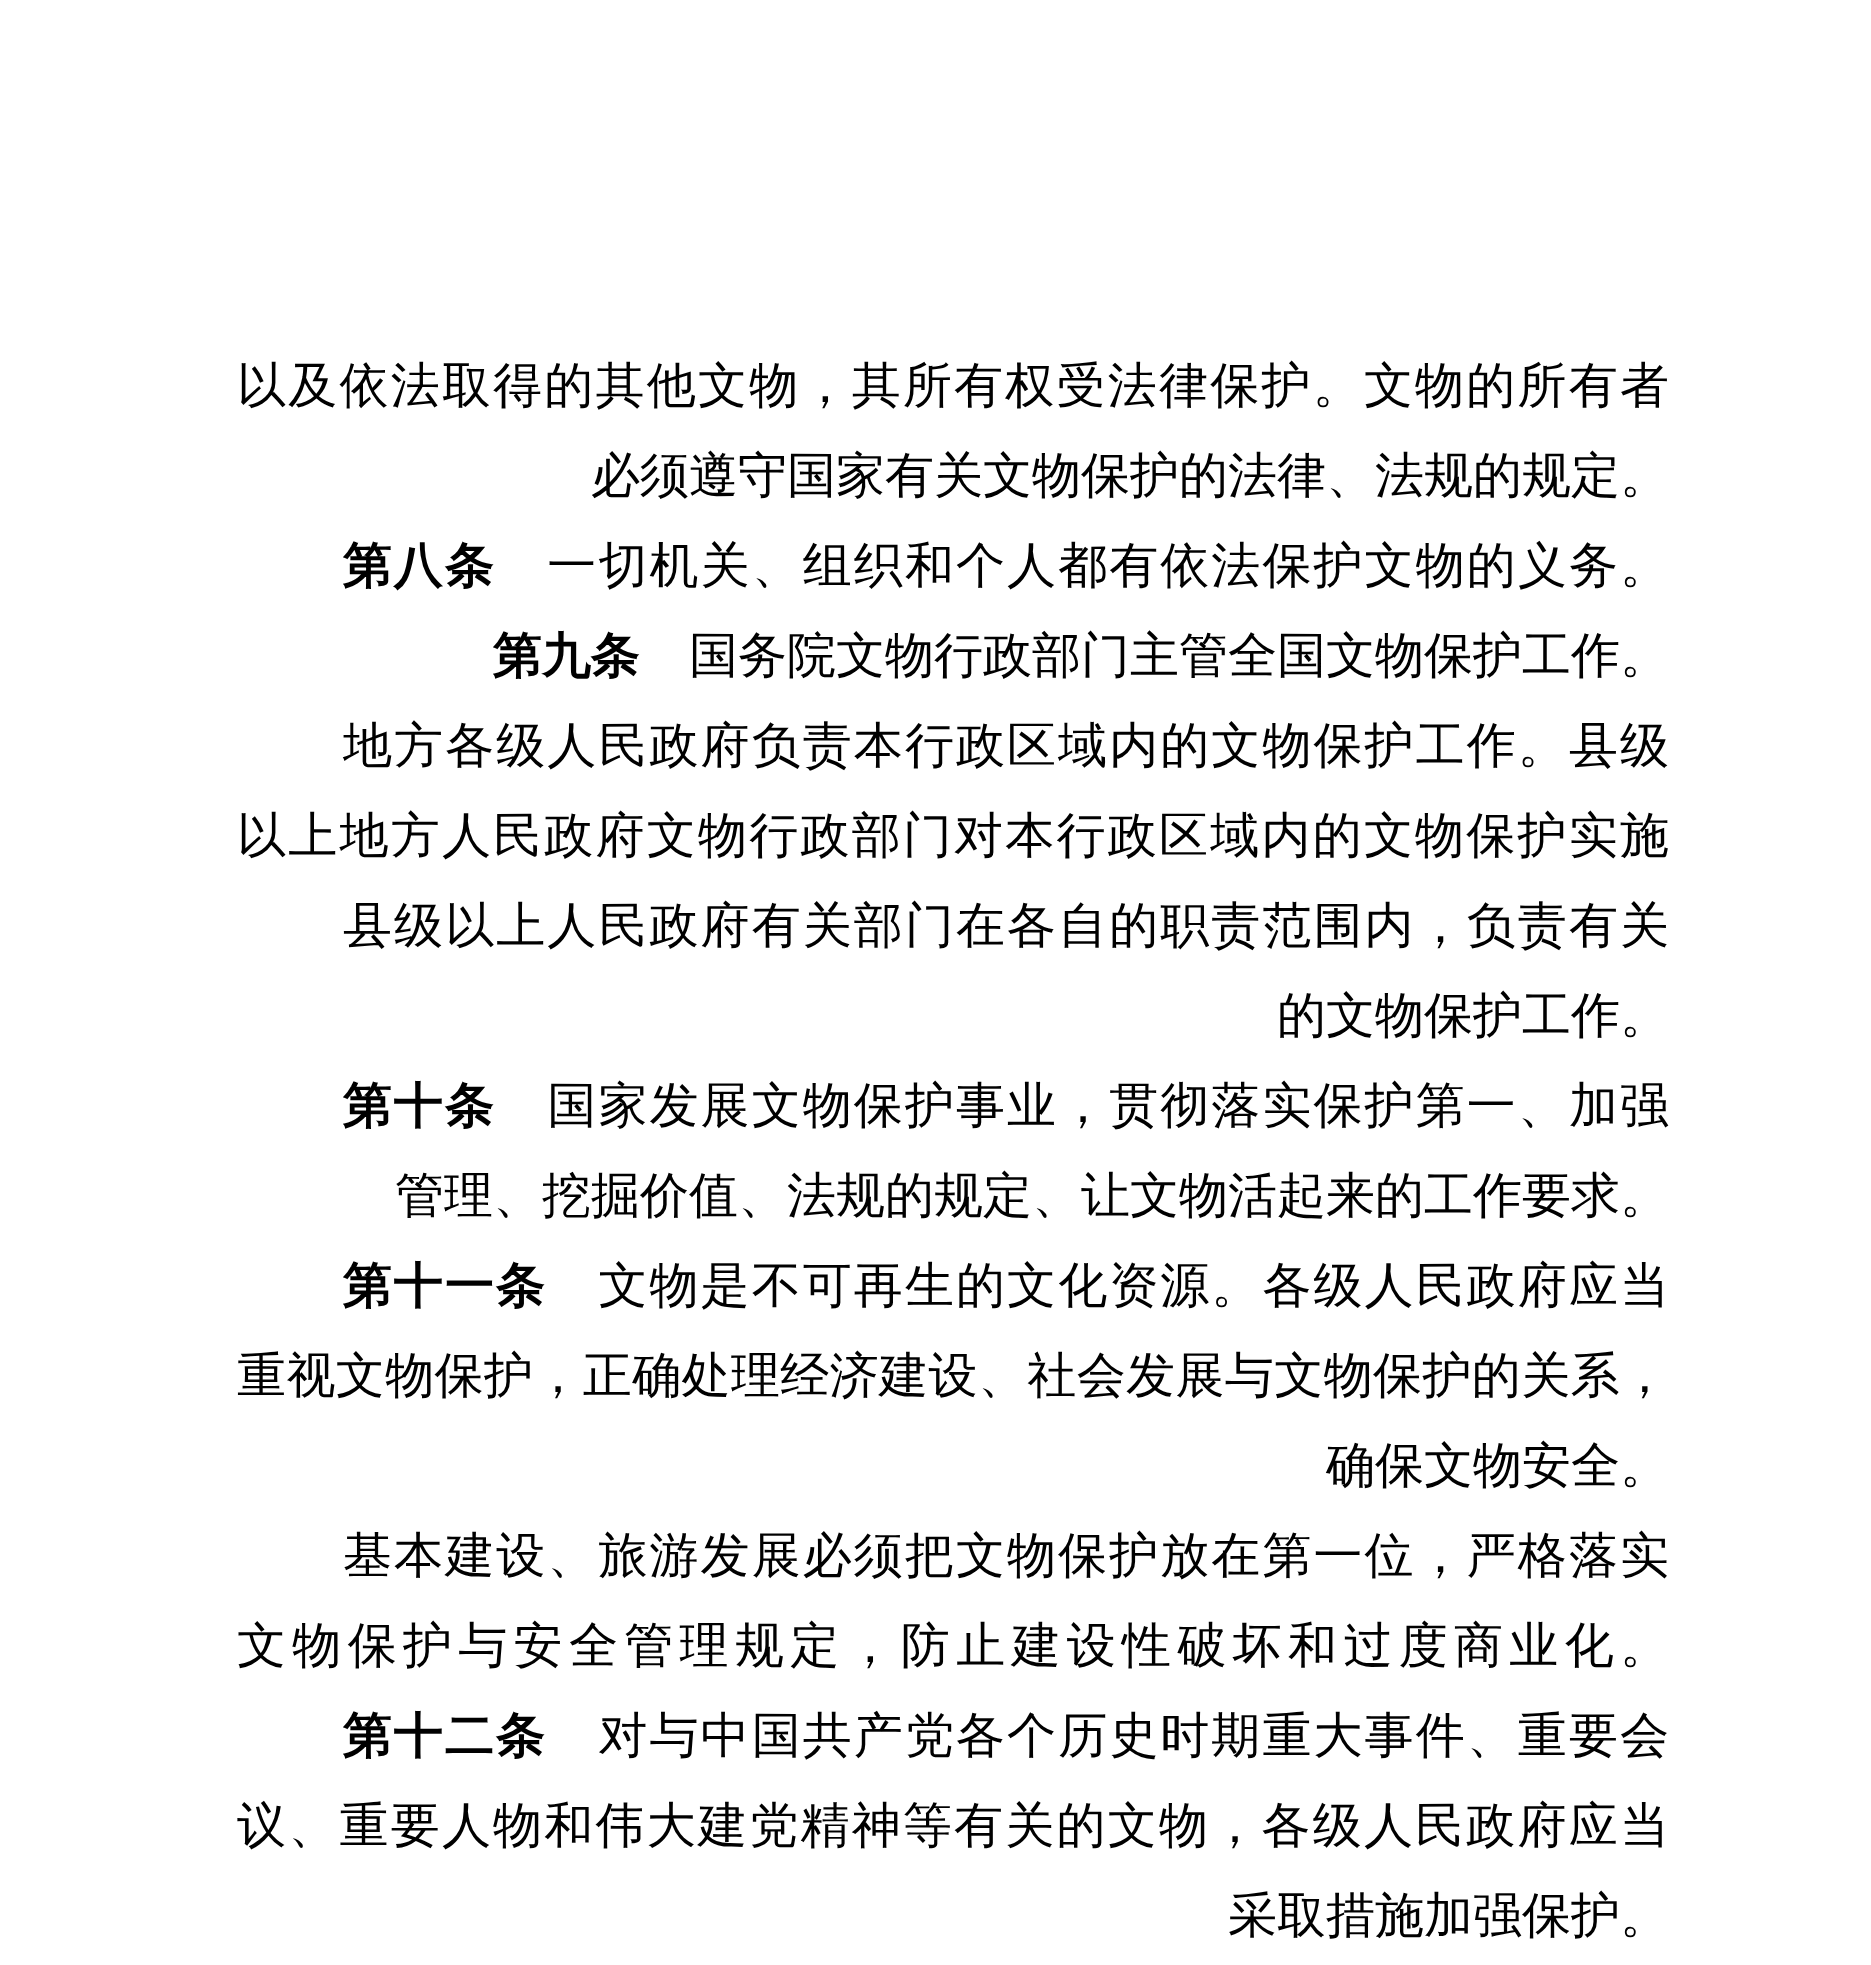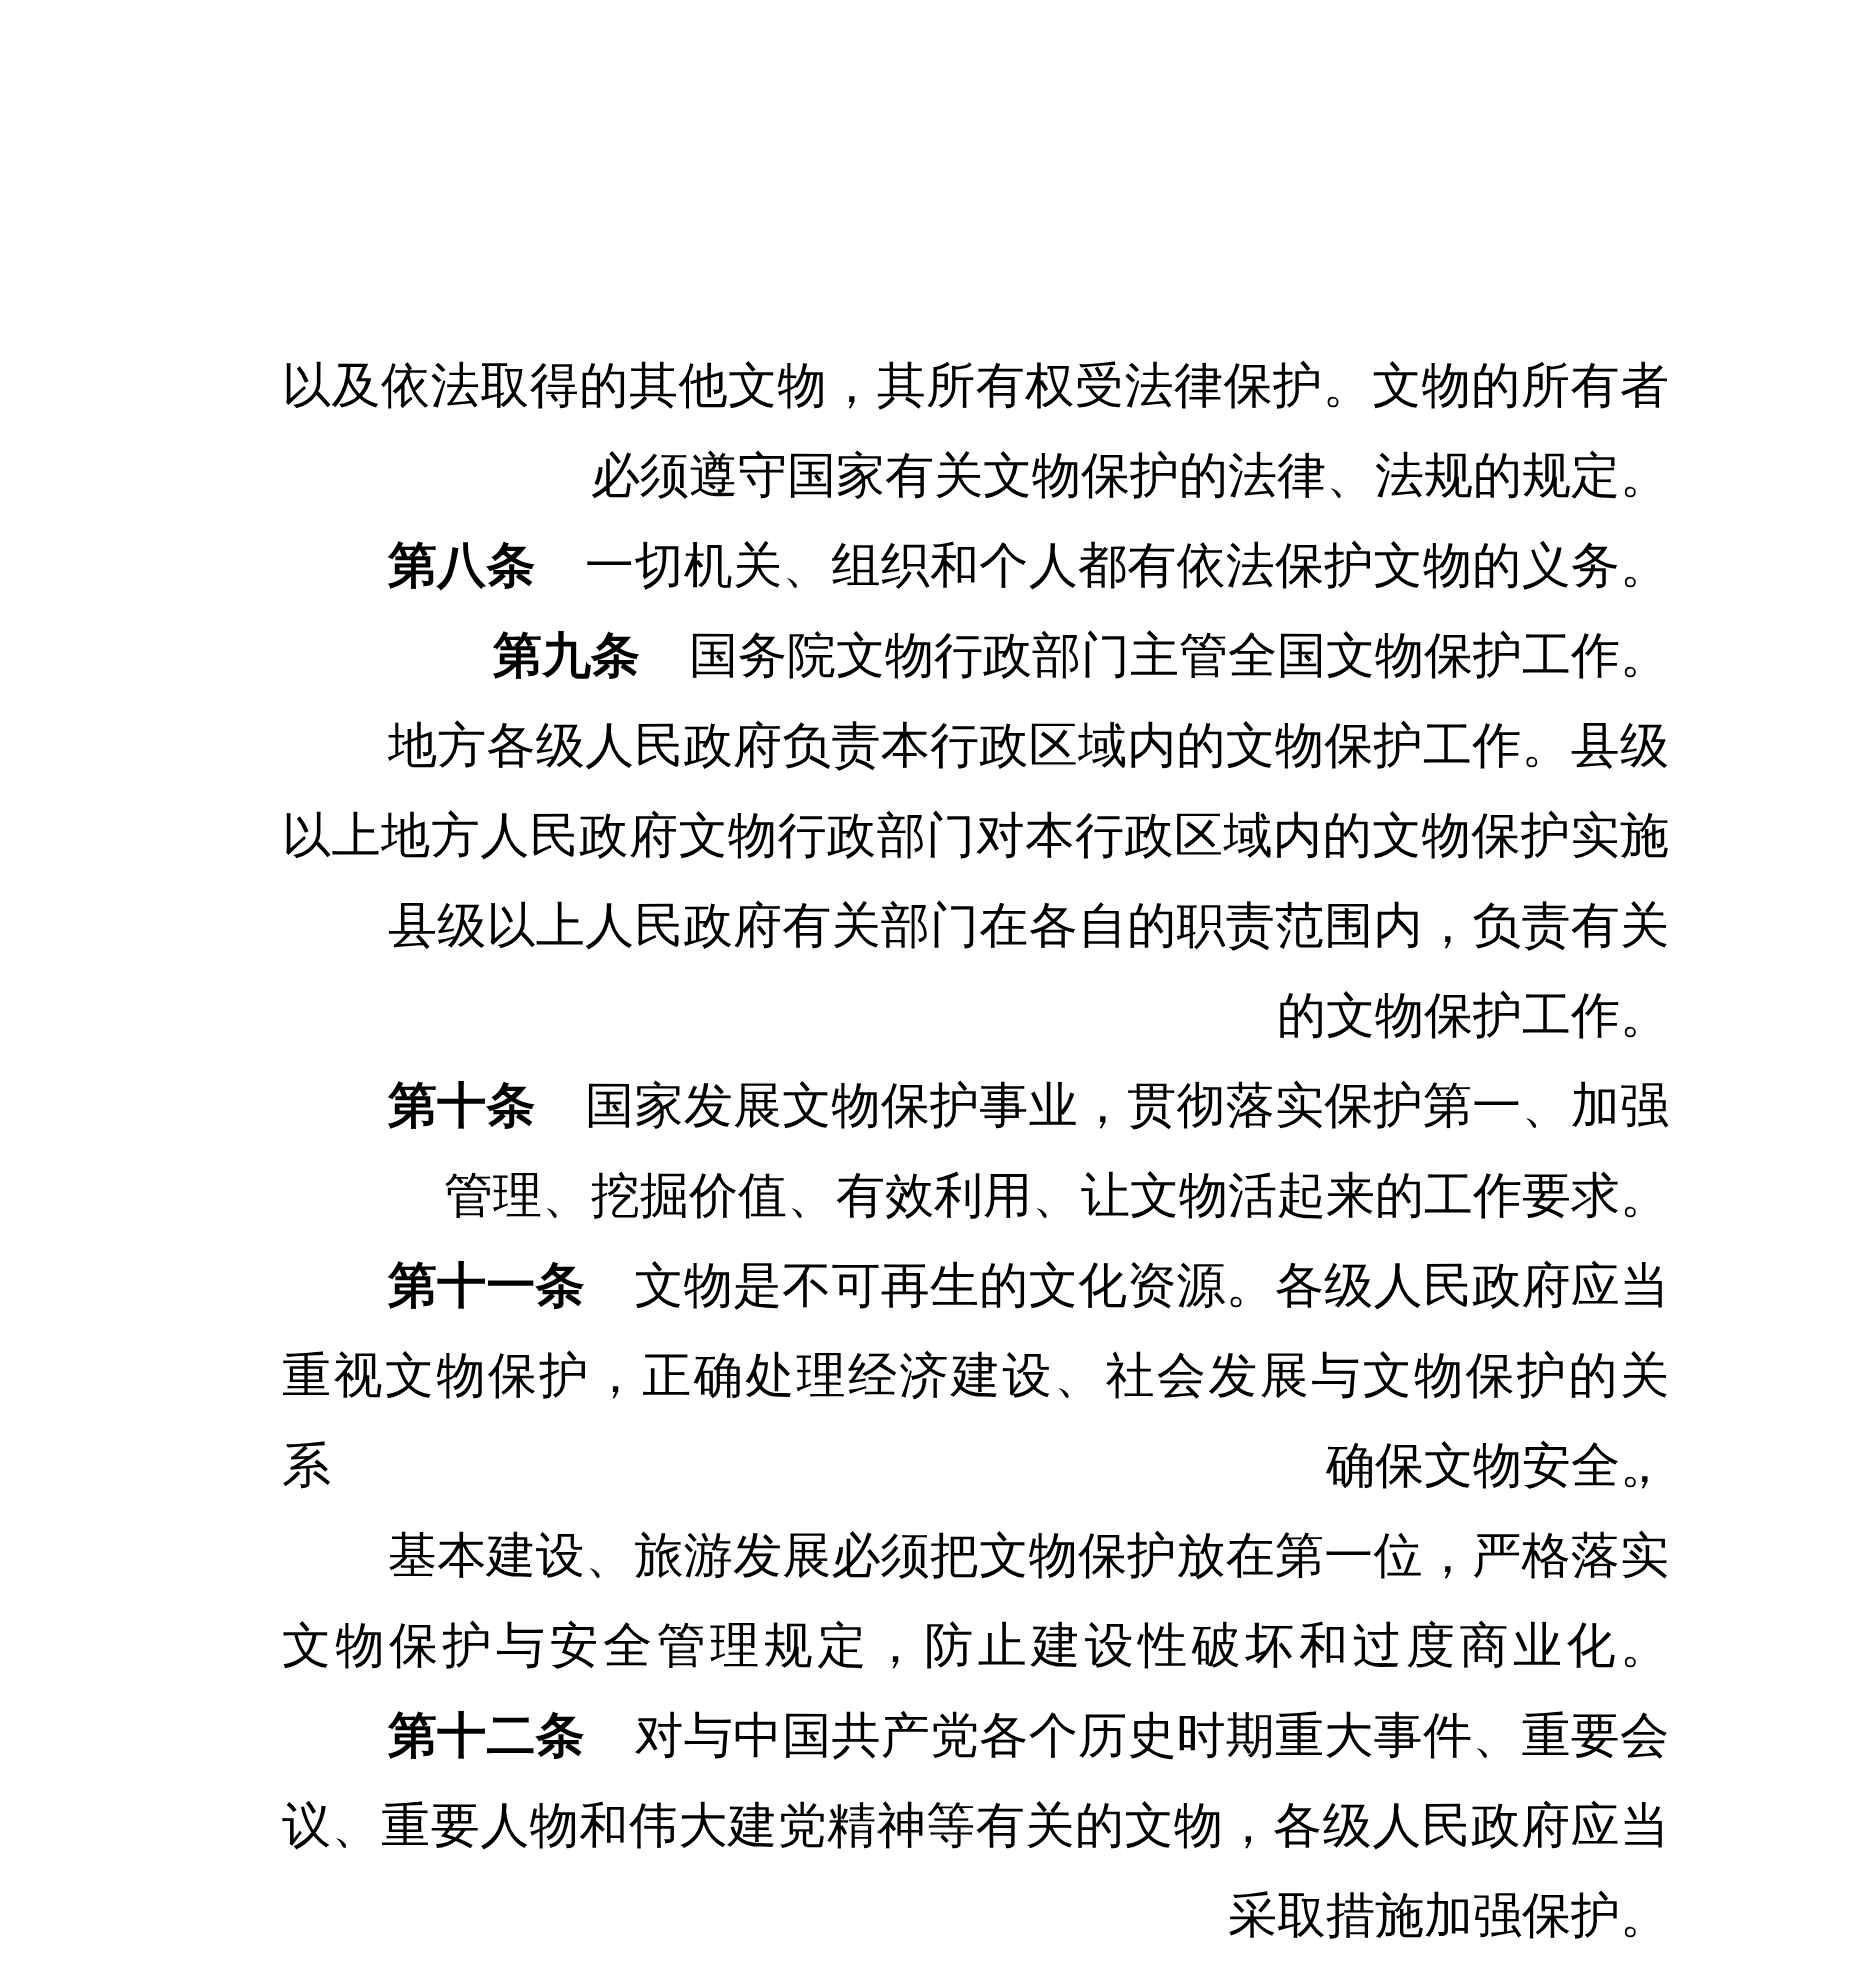--- a/index.html
+++ b/index.html
@@ -26,21 +26,20 @@
     font-size: 49px;
     letter-spacing: 0;
     white-space: nowrap;
     text-align: right;
   }
   .line.fill {
     white-space: normal;
     text-align: justify;
     text-align-last: justify;
     text-justify: inter-character;
-    margin-left: 45px;
   }
   .line.indent {
     text-indent: 106px;
   }
   .head {
     font-weight: 900;
   }
 </style>
 </head>
 <body>
@@ -49,21 +48,21 @@
   <section class="doc-body">
       <div class="line fill">以及依法取得的其他文物，其所有权受法律保护。文物的所有者</div>
       <div class="line">必须遵守国家有关文物保护的法律、法规的规定。</div>
       <div class="line indent fill"><b class="head">第八条</b>　一切机关、组织和个人都有依法保护文物的义务。</div>
       <div class="line indent"><b class="head">第九条</b>　国务院文物行政部门主管全国文物保护工作。</div>
       <div class="line indent fill">地方各级人民政府负责本行政区域内的文物保护工作。县级</div>
       <div class="line fill">以上地方人民政府文物行政部门对本行政区域内的文物保护实施</div>
       <div class="line indent fill">县级以上人民政府有关部门在各自的职责范围内，负责有关</div>
       <div class="line">的文物保护工作。</div>
       <div class="line indent fill"><b class="head">第十条</b>　国家发展文物保护事业，贯彻落实保护第一、加强</div>
-      <div class="line">管理、挖掘价值、有效利用、让文物活起来的工作要求。</div>
+      <div class="line">管理、挖掘价值、法规的规定、让文物活起来的工作要求。</div>
       <div class="line indent fill"><b class="head">第十一条</b>　文物是不可再生的文化资源。各级人民政府应当</div>
       <div class="line fill">重视文物保护，正确处理经济建设、社会发展与文物保护的关系，</div>
       <div class="line">确保文物安全。</div>
       <div class="line indent fill">基本建设、旅游发展必须把文物保护放在第一位，严格落实</div>
       <div class="line fill">文物保护与安全管理规定，防止建设性破坏和过度商业化。</div>
       <div class="line indent fill"><b class="head">第十二条</b>　对与中国共产党各个历史时期重大事件、重要会</div>
       <div class="line fill">议、重要人物和伟大建党精神等有关的文物，各级人民政府应当</div>
       <div class="line">采取措施加强保护。</div>
     </section>
 

